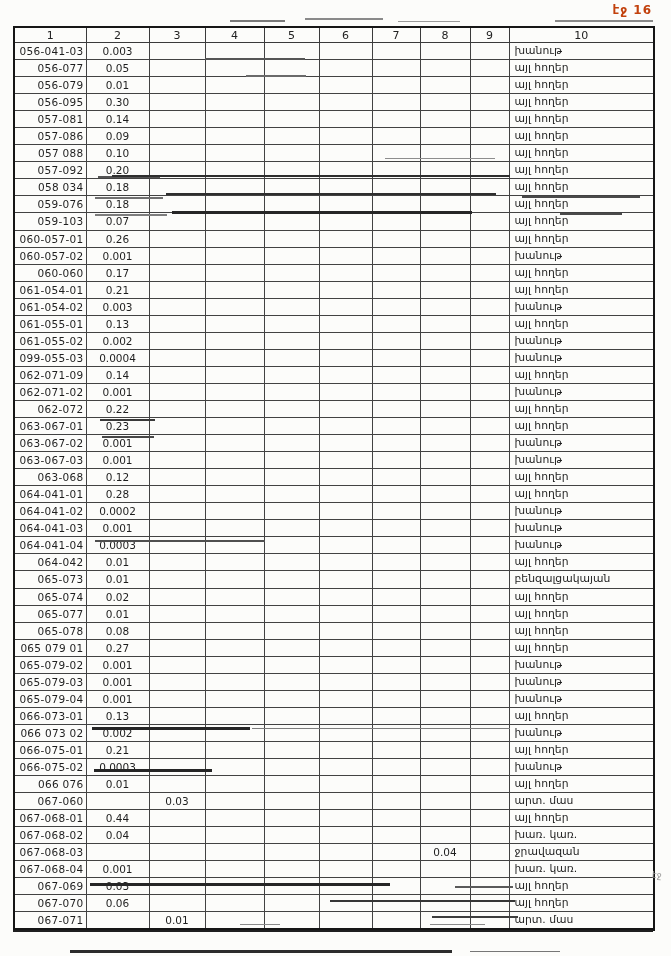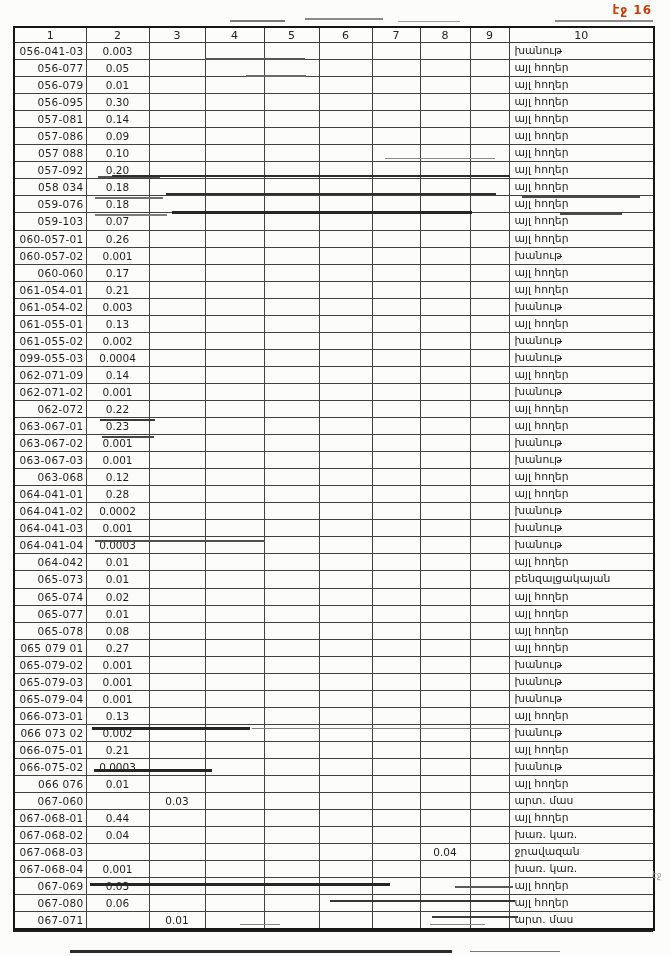--- a/index.html
+++ b/index.html
@@ -663,21 +663,21 @@
         <td class="c-mid"></td>
         <td class="c-mid"></td>
         <td class="c-mid"></td>
         <td class="c-mid"></td>
         <td class="c-mid"></td>
         <td class="c-mid"></td>
         <td class="c-mid"></td>
         <td class="c-land">այլ հողեր</td>
       </tr>
       <tr>
-        <td class="c-code">067-080</td>
+        <td class="c-code">067-070</td>
         <td class="c-mid">0.06</td>
         <td class="c-mid"></td>
         <td class="c-mid"></td>
         <td class="c-mid"></td>
         <td class="c-mid"></td>
         <td class="c-mid"></td>
         <td class="c-mid"></td>
         <td class="c-mid"></td>
         <td class="c-land">այլ հողեր</td>
       </tr>

